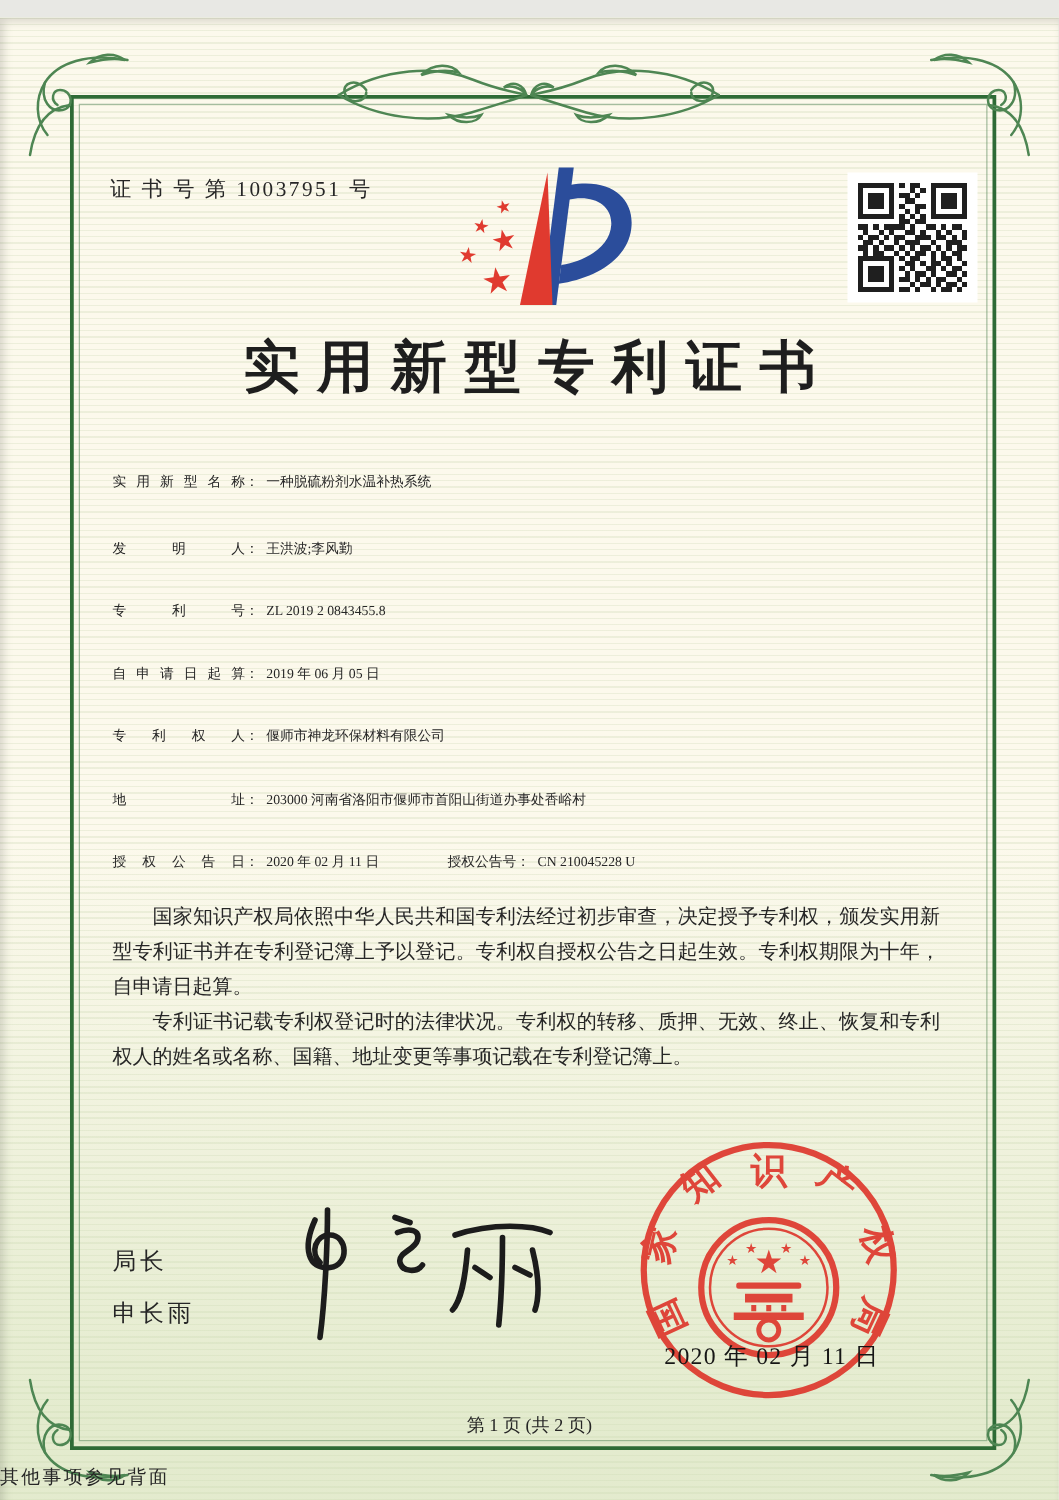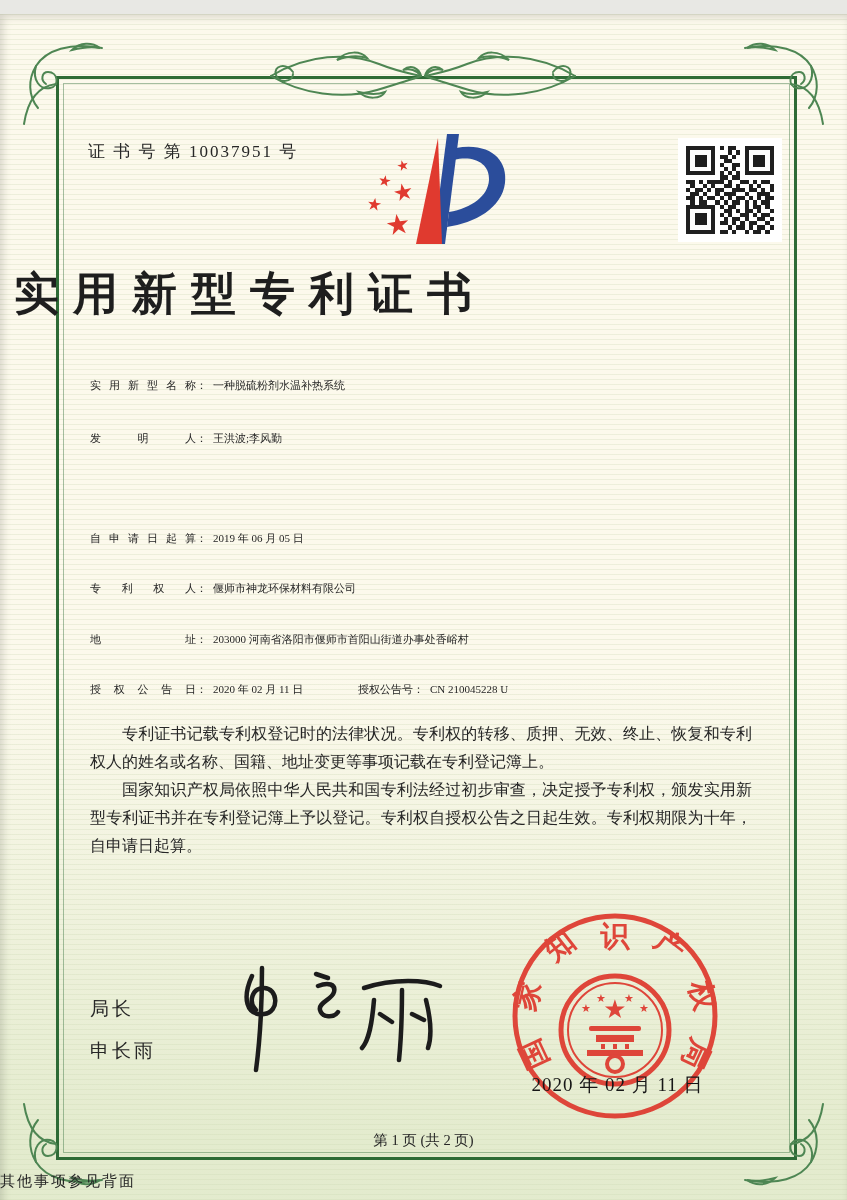--- a/index.html
+++ b/index.html
@@ -21,21 +21,21 @@
   .frame{
     position:absolute;left:56px;top:62px;width:735px;height:1078px;
     border:3px solid #2e6b36;
   }
   .frame-inner{position:absolute;inset:4px;border:1px solid #4d815280;}
   
   .cert-number{left:88px;top:126px;font-size:17px;letter-spacing:2px;}
   .logo{left:348px;top:112px;width:170px;height:126px;}
   .qr{left:678px;top:124px;width:100px;height:100px;background:#fff;padding:2px;}
   .title{
-    left:0;right:0;top:250px;
+    left:0;right:0;top:250px;text-align:center;
     font-size:45px;font-weight:bold;letter-spacing:14px;padding-left:14px;
     color:#1e1e1e;
   }
   
   .frow{position:absolute;left:90px;right:60px;font-size:11px;white-space:nowrap;}
   .flabel{display:inline-block;width:106px;text-align:justify;text-align-last:justify;vertical-align:bottom;}
   .fcolon{margin-right:6px;}
   .grant-group{position:absolute;left:268px;top:0;}
   
   .body-text{left:90px;top:706px;width:662px;font-size:16px;line-height:28px;text-align:justify;}
@@ -374,39 +374,42 @@
   </div>
 
   <div class="abs title">实用新型专利证书</div>
 
   <div class="frow" style="top:364px">
     <span class="flabel">实用新型名称</span><span class="fcolon">：</span><span>一种脱硫粉剂水温补热系统</span>
   </div>
   <div class="frow" style="top:417px">
     <span class="flabel">发明人</span><span class="fcolon">：</span><span>王洪波;李风勤</span>
   </div>
+  <div class="frow" style="top:467px">
+    <span class="flabel">专利号</span><span class="fcolon">：</span><span>ZL 2019 2 0843455.8</span>
+  </div>
   <div class="frow" style="top:517px">
     <span class="flabel">自申请日起算</span><span class="fcolon">：</span><span>2019 年 06 月 05 日</span>
   </div>
   <div class="frow" style="top:567px">
     <span class="flabel">专利权人</span><span class="fcolon">：</span><span>偃师市神龙环保材料有限公司</span>
   </div>
   <div class="frow" style="top:618px">
     <span class="flabel">地址</span><span class="fcolon">：</span><span>203000 河南省洛阳市偃师市首阳山街道办事处香峪村</span>
   </div>
   <div class="frow" style="top:668px">
     <span class="flabel">授权公告日</span><span class="fcolon">：</span><span>2020 年 02 月 11 日</span>
     <span class="grant-group">
       <span>授权公告号</span><span class="fcolon">：</span><span>CN 210045228 U</span>
     </span>
   </div>
 
   <div class="abs body-text">
+    <p>国家知识产权局依照中华人民共和国专利法经过初步审查，决定授予专利权，颁发实用新型专利证书并在专利登记簿上予以登记。专利权自授权公告之日起生效。专利权期限为十年，自申请日起算。</p>
     <p>专利证书记载专利权登记时的法律状况。专利权的转移、质押、无效、终止、恢复和专利权人的姓名或名称、国籍、地址变更等事项记载在专利登记簿上。</p>
-    <p>国家知识产权局依照中华人民共和国专利法经过初步审查，决定授予专利权，颁发实用新型专利证书并在专利登记簿上予以登记。专利权自授权公告之日起生效。专利权期限为十年，自申请日起算。</p>
   </div>
 
   <div class="abs officer-title">局长</div>
   <div class="abs officer-name">申长雨</div>
 
   <svg class="abs signature" viewBox="0 0 250 125">
     <g fill="none" stroke="#1c1c1c" stroke-width="4.5" stroke-linecap="round" stroke-linejoin="round">
       <path d="M40,20 C30,42 34,60 52,58 C68,56 66,32 52,32 C40,32 36,46 44,54"></path>
       <path d="M50,12 C50,40 48,84 44,114"></path>
       <path d="M104,18 L116,22"></path>

